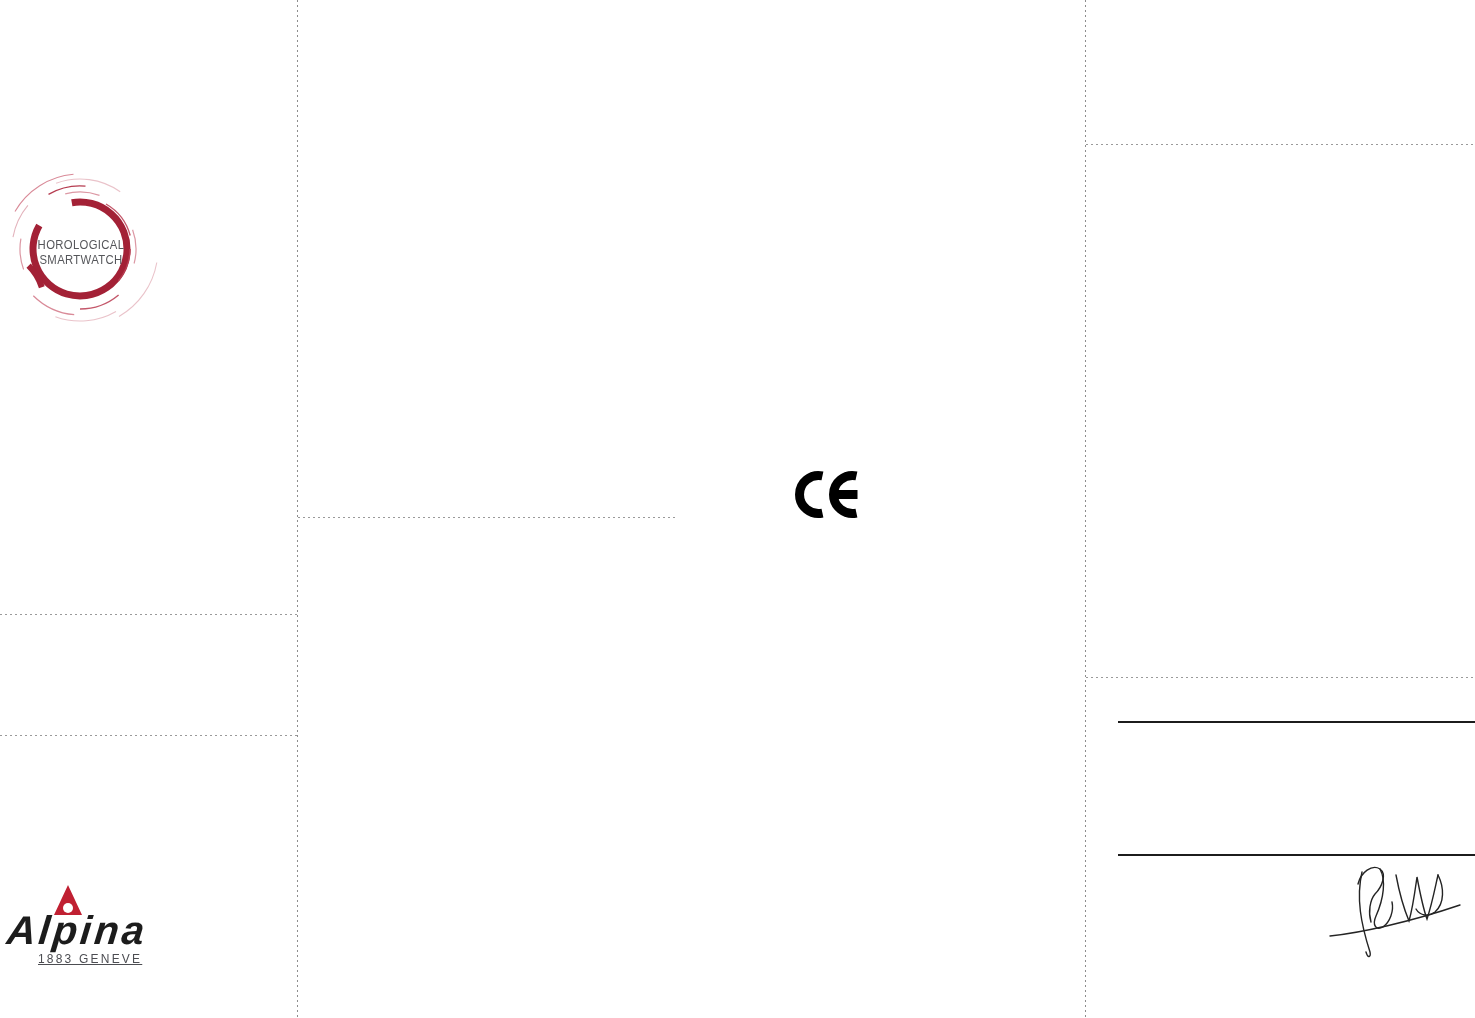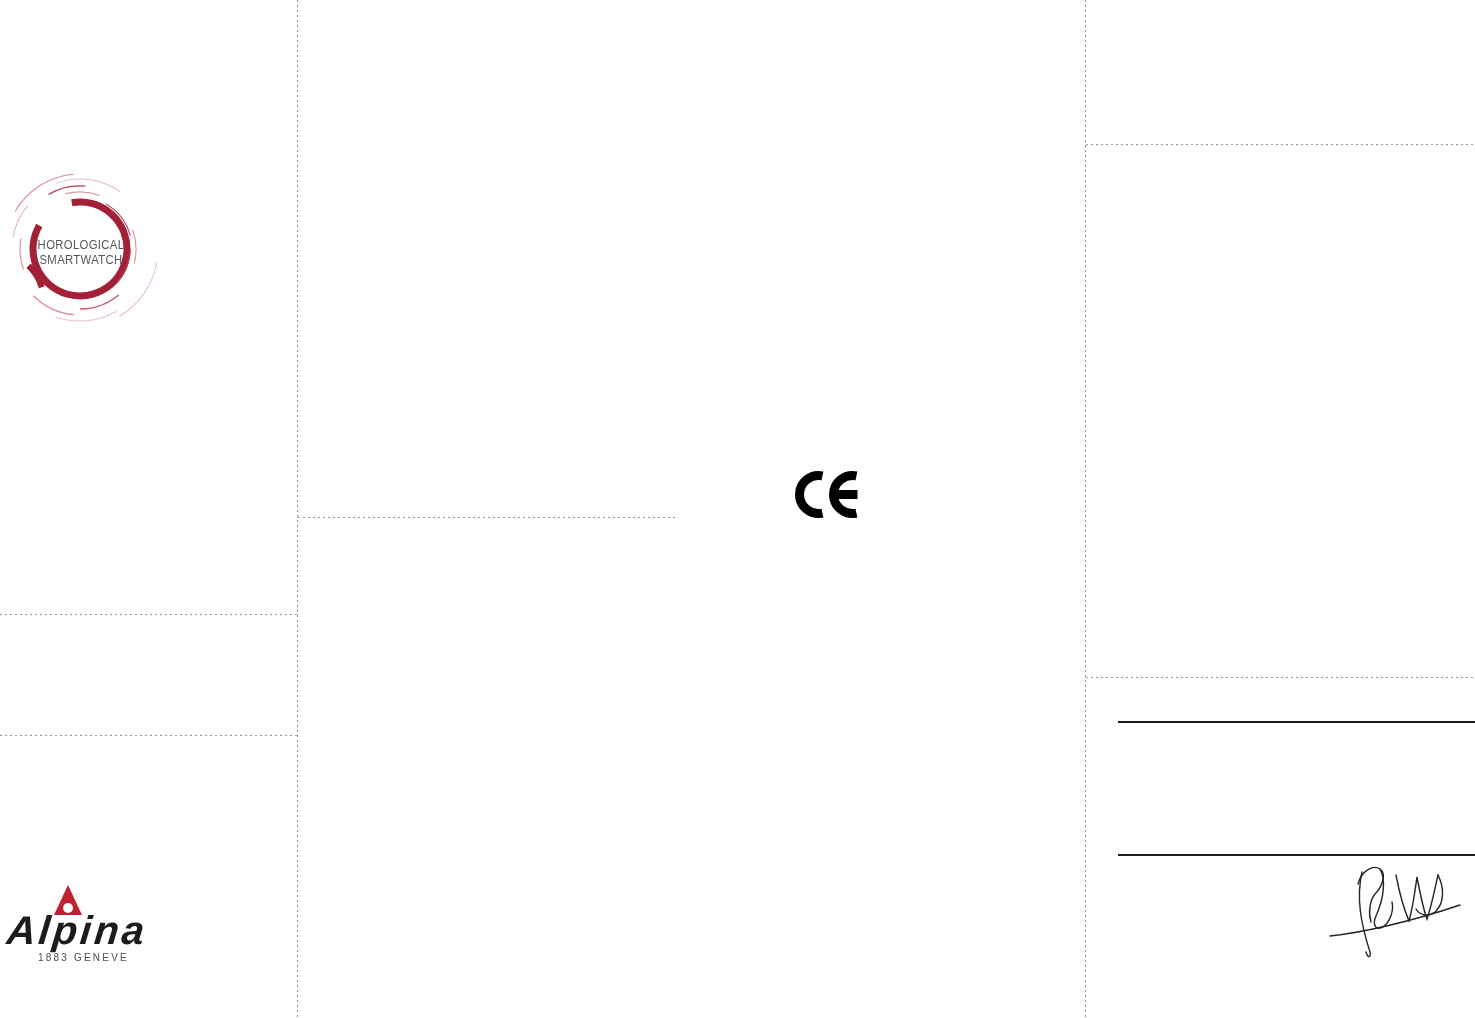--- a/index.html
+++ b/index.html
@@ -43,24 +43,25 @@
     font-size: 40px;
     letter-spacing: 3px;
     color: #1c1c1c;
     transform: skewX(-6deg);
     transform-origin: left bottom;
     line-height: 40px;
     white-space: nowrap;
   }
   .alpina-tagline {
     font-family: "Liberation Sans", sans-serif;
-    font-size: 10px;
+    font-size: 12px;
     letter-spacing: 2.2px;
     color: #4c4d52;
     white-space: nowrap;
+    text-decoration: underline;
   }
 </style>
 </head>
 <body>
 
 <div class="page">
 
   <div class="abs dotted-v" style="left:297px; top:0; height:1018px;"></div>
   <div class="abs dotted-v" style="left:1085px; top:0; height:1018px;"></div>
 

